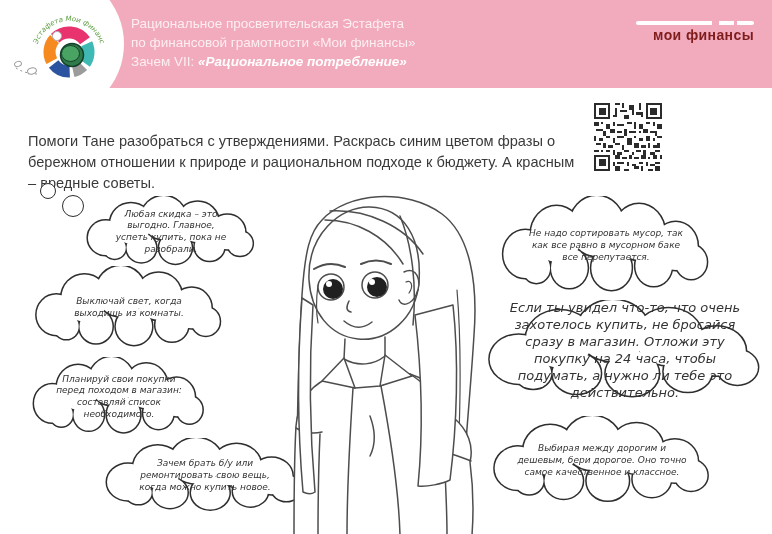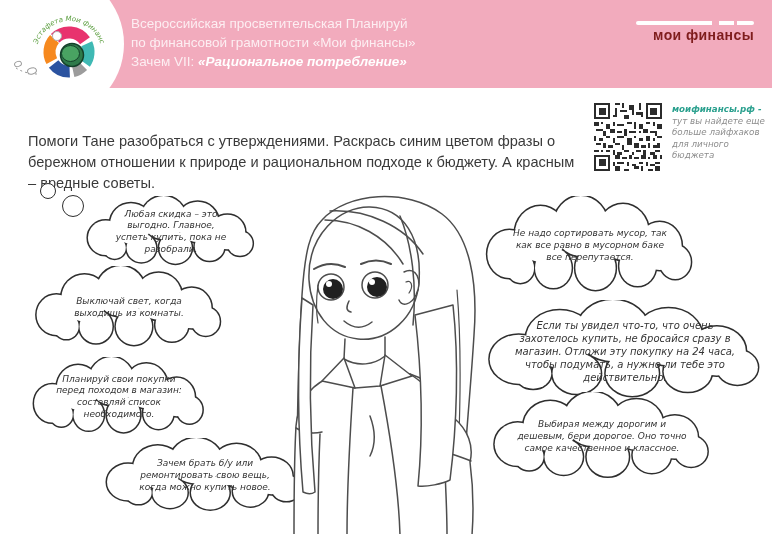--- a/index.html
+++ b/index.html
@@ -29,35 +29,35 @@
                font-size:14.6px;line-height:21px;color:#3A3A3A;}
 
   
   .bubble{position:absolute;}
   .cloud{position:absolute;left:0;top:0;width:100%;height:100%;display:block;}
   .cloud-stroke circle{fill:#ffffff;stroke:#2e2e2e;stroke-width:3;vector-effect:non-scaling-stroke;}
   .cloud-fill circle{fill:#ffffff;stroke:none;}
   .bubble-text{position:absolute;inset:0;display:flex;align-items:center;justify-content:center;
                text-align:center;padding:16px 28px;
                font:italic 9px "DejaVu Sans",sans-serif;line-height:1.3;color:#333333;}
-  .bubble-text.small{font-size:10px;padding:18px 26px;}
+  .bubble-text.small{font-size:13px;padding:18px 26px;}
   .tail-dot{position:absolute;border:1.5px solid #2e2e2e;border-radius:50%;background:#fff;}
 
   
   .girl{position:absolute;left:252px;top:190px;width:250px;height:345px;}
 </style>
 </head>
 <body>
 
 <div class="page">
 
   <div class="band">
     <div class="band-notch"></div>
     <div class="hdr-title">
-      <div>Всероссийская просветительская Планируй</div>
+      <div>Рациональное просветительская Эстафета</div>
       <div>по финансовой грамотности «Мои финансы»</div>
       <div><span>Зачем VII: </span><span class="bold">«Рациональное потребление»</span></div>
     </div>
     <div class="brand-line"></div>
     <div class="brand-text">мои финансы</div>
   </div>
 
   <svg class="logo" viewBox="0 0 120 90">
     <defs>
       <path id="arcpath" d="M31,42 A33,33 0 0 1 95,42" fill="none"></path>
@@ -185,24 +185,20 @@
         <rect x="24" y="26" width="2" height="1"></rect>
         <rect x="26" y="25" width="2" height="1"></rect>
       <rect x="9" y="27" width="2" height="2"></rect>
         <rect x="13" y="28" width="2" height="1"></rect>
         <rect x="17" y="27" width="2" height="1"></rect>
         <rect x="20" y="27" width="1" height="2"></rect>
       <rect x="23" y="28" width="2" height="1"></rect>
         <rect x="26" y="27" width="2" height="2"></rect>
     </g>
   </svg>
-  <div class="qr-caption">
-    <span class="site">моифинансы.рф -</span>
-    <span>тут вы найдете еще больше лайфхаков для личного бюджета</span>
-  </div>
 
   <div class="instruction">Помоги Тане разобраться с утверждениями. Раскрась синим цветом фразы о бережном отношении к природе и рациональном подходе к бюджету. А красным – вредные советы.</div>
 
   <svg width="0" height="0" style="position:absolute" aria-hidden="true">
     <symbol id="cloud" viewBox="0 0 240 100">
       <g class="cloud-stroke">
         <circle cx="32" cy="58" r="24"></circle>
           <circle cx="66" cy="38" r="28"></circle>
           <circle cx="110" cy="30" r="30"></circle>
         <circle cx="156" cy="36" r="28"></circle>
@@ -252,35 +248,35 @@
     <div class="bubble-text">Планируй свои покупки перед походом в магазин: составляй список необходимого.</div>
   </div>
 
   <div class="bubble" style="left:100px;top:438px;width:210px;height:76px;">
     <svg class="cloud" viewBox="0 0 240 100" preserveAspectRatio="none">
         <use href="#cloud"></use>
       </svg>
     <div class="bubble-text">Зачем брать б/у или ремонтировать свою вещь, когда можно купить новое.</div>
   </div>
 
-  <div class="bubble" style="left:480px;top:196px;width:220px;height:100px;">
+  <div class="bubble" style="left:496px;top:196px;width:220px;height:100px;">
     <svg class="cloud" viewBox="0 0 240 100" preserveAspectRatio="none">
         <use href="#cloud"></use>
       </svg>
     <div class="bubble-text">Не надо сортировать мусор, так как все равно в мусорном баке все перепутается.</div>
   </div>
 
   <div class="bubble" style="left:480px;top:300px;width:290px;height:102px;">
     <svg class="cloud" viewBox="0 0 240 100" preserveAspectRatio="none">
         <use href="#cloud"></use>
       </svg>
     <div class="bubble-text small">Если ты увидел что-то, что очень захотелось купить, не бросайся сразу в магазин. Отложи эту покупку на 24 часа, чтобы подумать, а нужно ли тебе это действительно.</div>
   </div>
 
-  <div class="bubble" style="left:487px;top:392px;width:230px;height:90px;text-decoration:underline;">
+  <div class="bubble" style="left:487px;top:416px;width:230px;height:90px;text-decoration:underline;">
     <svg class="cloud" viewBox="0 0 240 100" preserveAspectRatio="none">
         <use href="#cloud"></use>
       </svg>
     <div class="bubble-text">Выбирая между дорогим и дешевым, бери дорогое. Оно точно самое качественное и классное.</div>
   </div>
 
   <svg class="girl" viewBox="0 0 250 345">
     <g fill="none" stroke="#4d4d4d" stroke-width="1.5" stroke-linecap="round" stroke-linejoin="round">
 
       <path d="M70,30 C95,2 155,-2 190,24 C218,45 226,92 222,145 C218,210 211,275 208,345 L45,345 C44,270 46,170 50,105 C53,60 58,42 70,30 Z" fill="#ffffff"></path>

